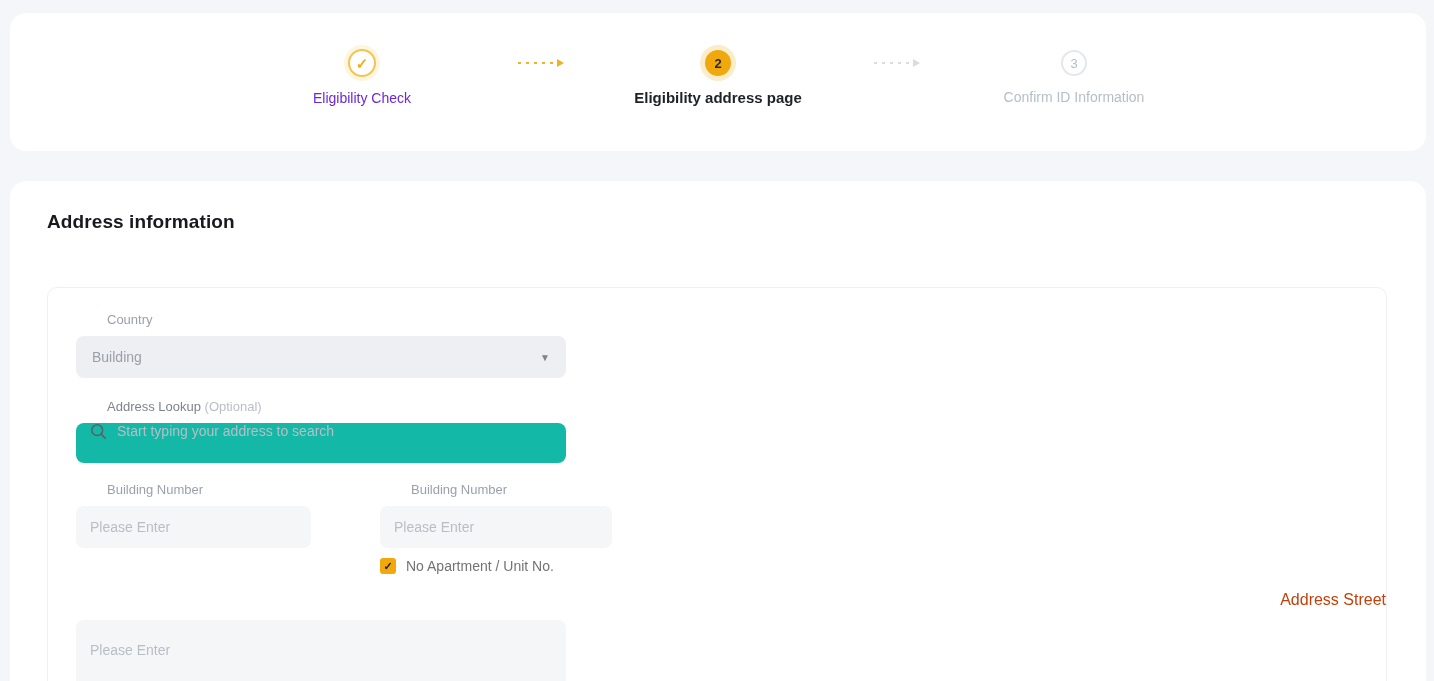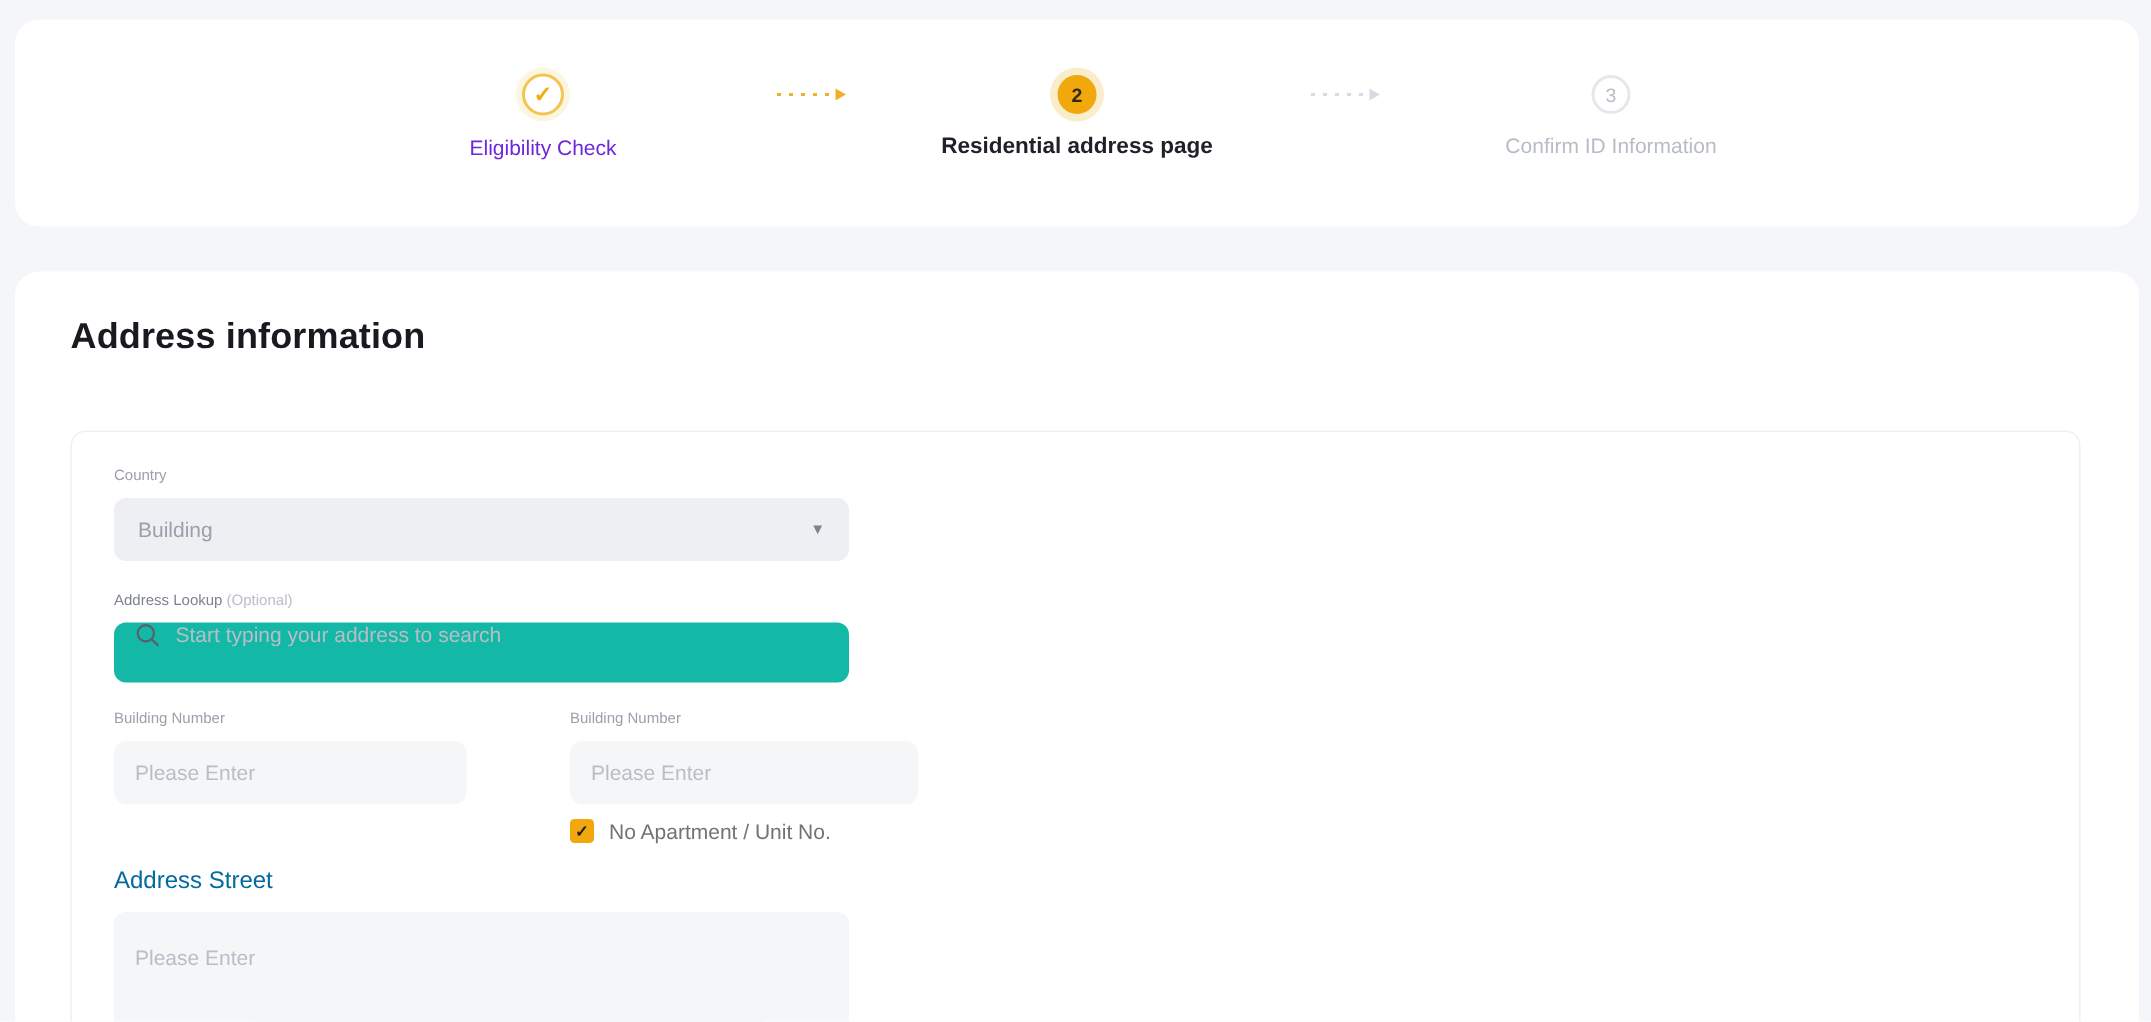--- a/index.html
+++ b/index.html
@@ -90,37 +90,38 @@
     border-bottom:4px solid transparent;
   }
   .connector-amber::after { border-left-color:#efb227; }
   .connector-gray::after { border-left-color:#d8dce2; }
 
   
   .card-main { top:181px; height:560px; }
   .form-title {
     position:absolute;
     left:37px; top:30px;
-    font-size:24px;
+    font-size:19px;
     font-weight:700;
     color:#181a1f;
     letter-spacing:0.1px;
   }
   .inner-panel {
     position:absolute;
     left:37px; top:106px;
     width:1340px; height:440px;
     border:1px solid #eef0f3;
     border-radius:10px;
     padding:24px 0 0 28px;
   }
   .field-label {
-    font-size:10px;
+    font-size:13px;
     color:#9ba1ab;
     margin-bottom:9px;
+    margin-left:31px;
   }
   .optional-note { color:#b9bec6; }
   .lookup-label { color:#7e838d; }
   .field-select {
     width:490px; height:42px;
     background:#edeff3;
     border-radius:8px;
     display:flex; align-items:center;
     padding:0 16px;
     cursor:pointer;
@@ -179,22 +180,23 @@
     flex:0 0 auto;
   }
   .checkbox-label {
     margin-left:10px;
     font-size:14px;
     color:#737373;
   }
   .street-label {
     margin-top:17px;
     font-size:16px;
-    color:#0369a1;
+    color:#c2410c;
     margin-bottom:11px;
+    text-align:right;
   }
   .street-input {
     width:490px; height:90px;
     background:#f5f6f8;
     border:none; outline:none;
     border-radius:8px;
     resize:none;
     padding:22px 14px 0 14px;
     font-size:14px;
     font-family:"Liberation Sans", sans-serif;
@@ -212,21 +214,21 @@
       <div class="step-circle">
         <span class="check-glyph">✓</span>
       </div>
       <div class="step-label">Eligibility Check</div>
     </div>
 
     <div class="connector connector-amber"></div>
 
     <div class="step step-current">
       <div class="step-circle">2</div>
-      <div class="step-label">Residential address page</div>
+      <div class="step-label">Eligibility address page</div>
     </div>
 
     <div class="connector connector-gray"></div>
 
     <div class="step step-upcoming">
       <div class="step-circle">3</div>
       <div class="step-label">Confirm ID Information</div>
     </div>
 
   </div>

